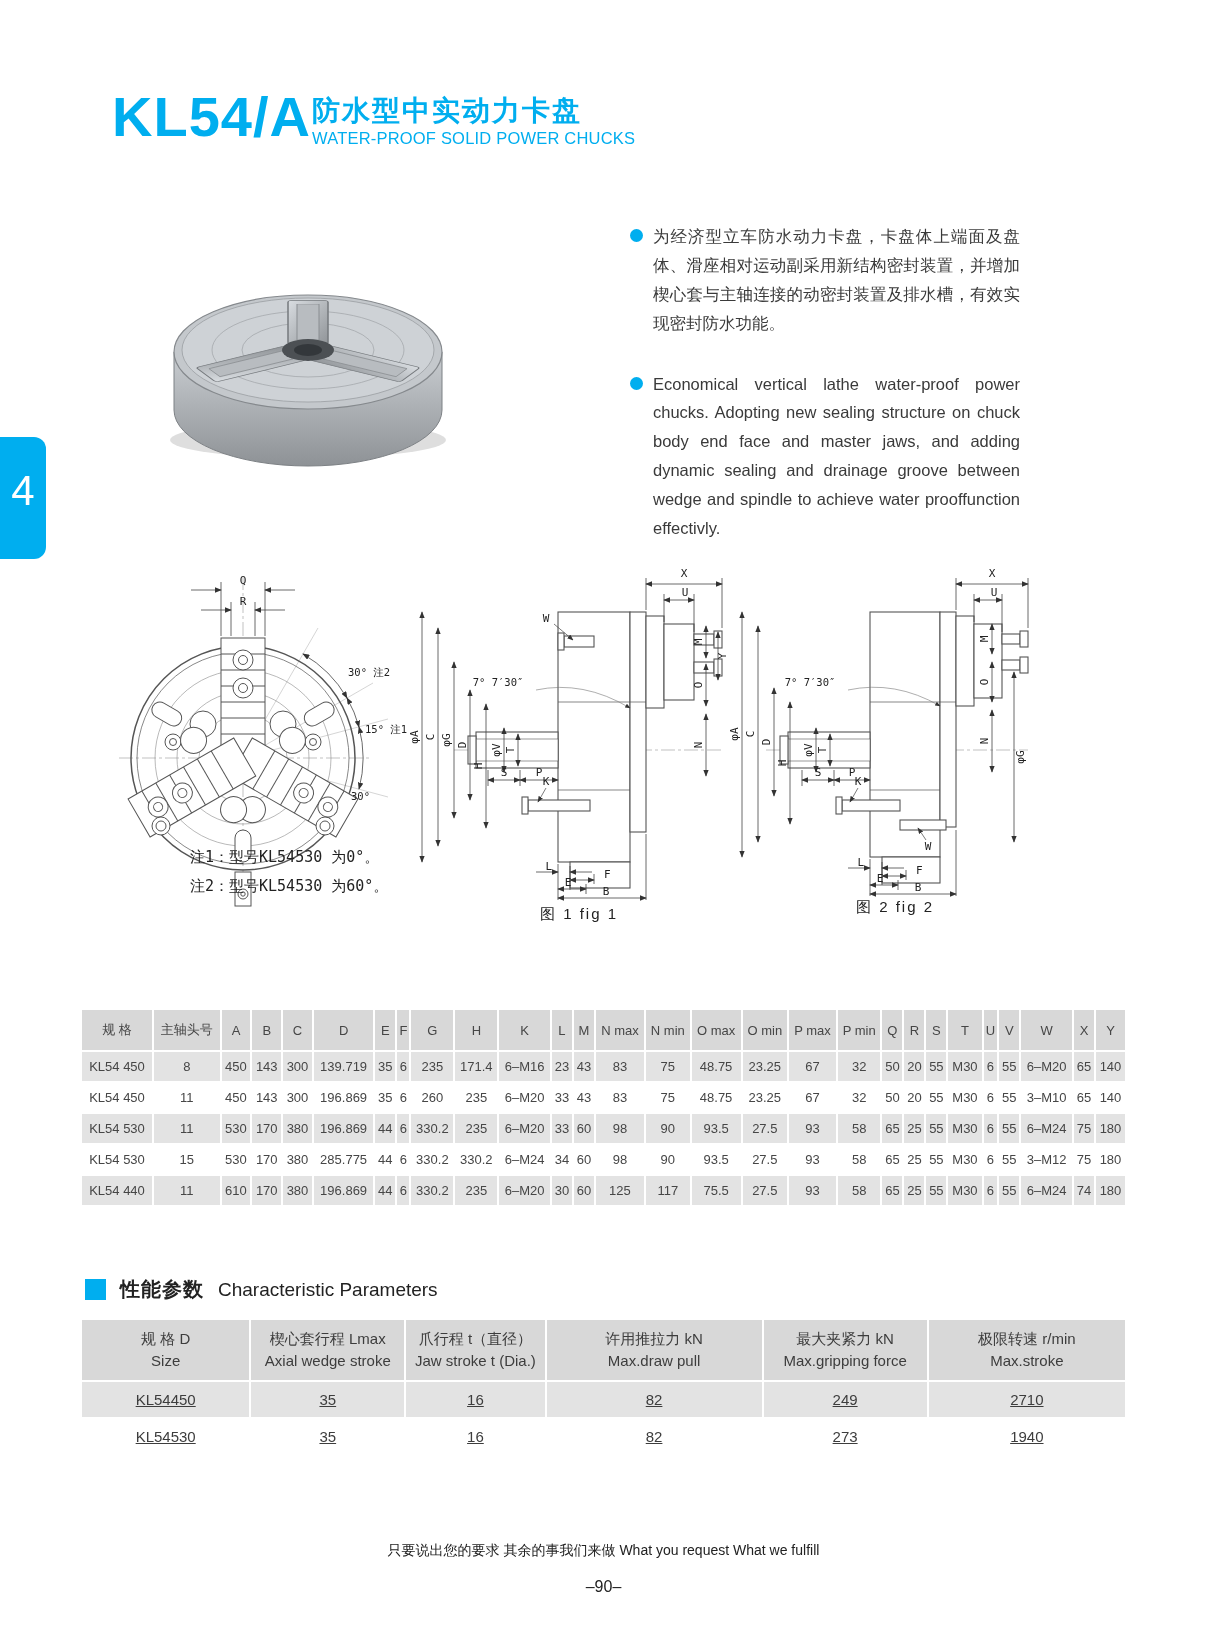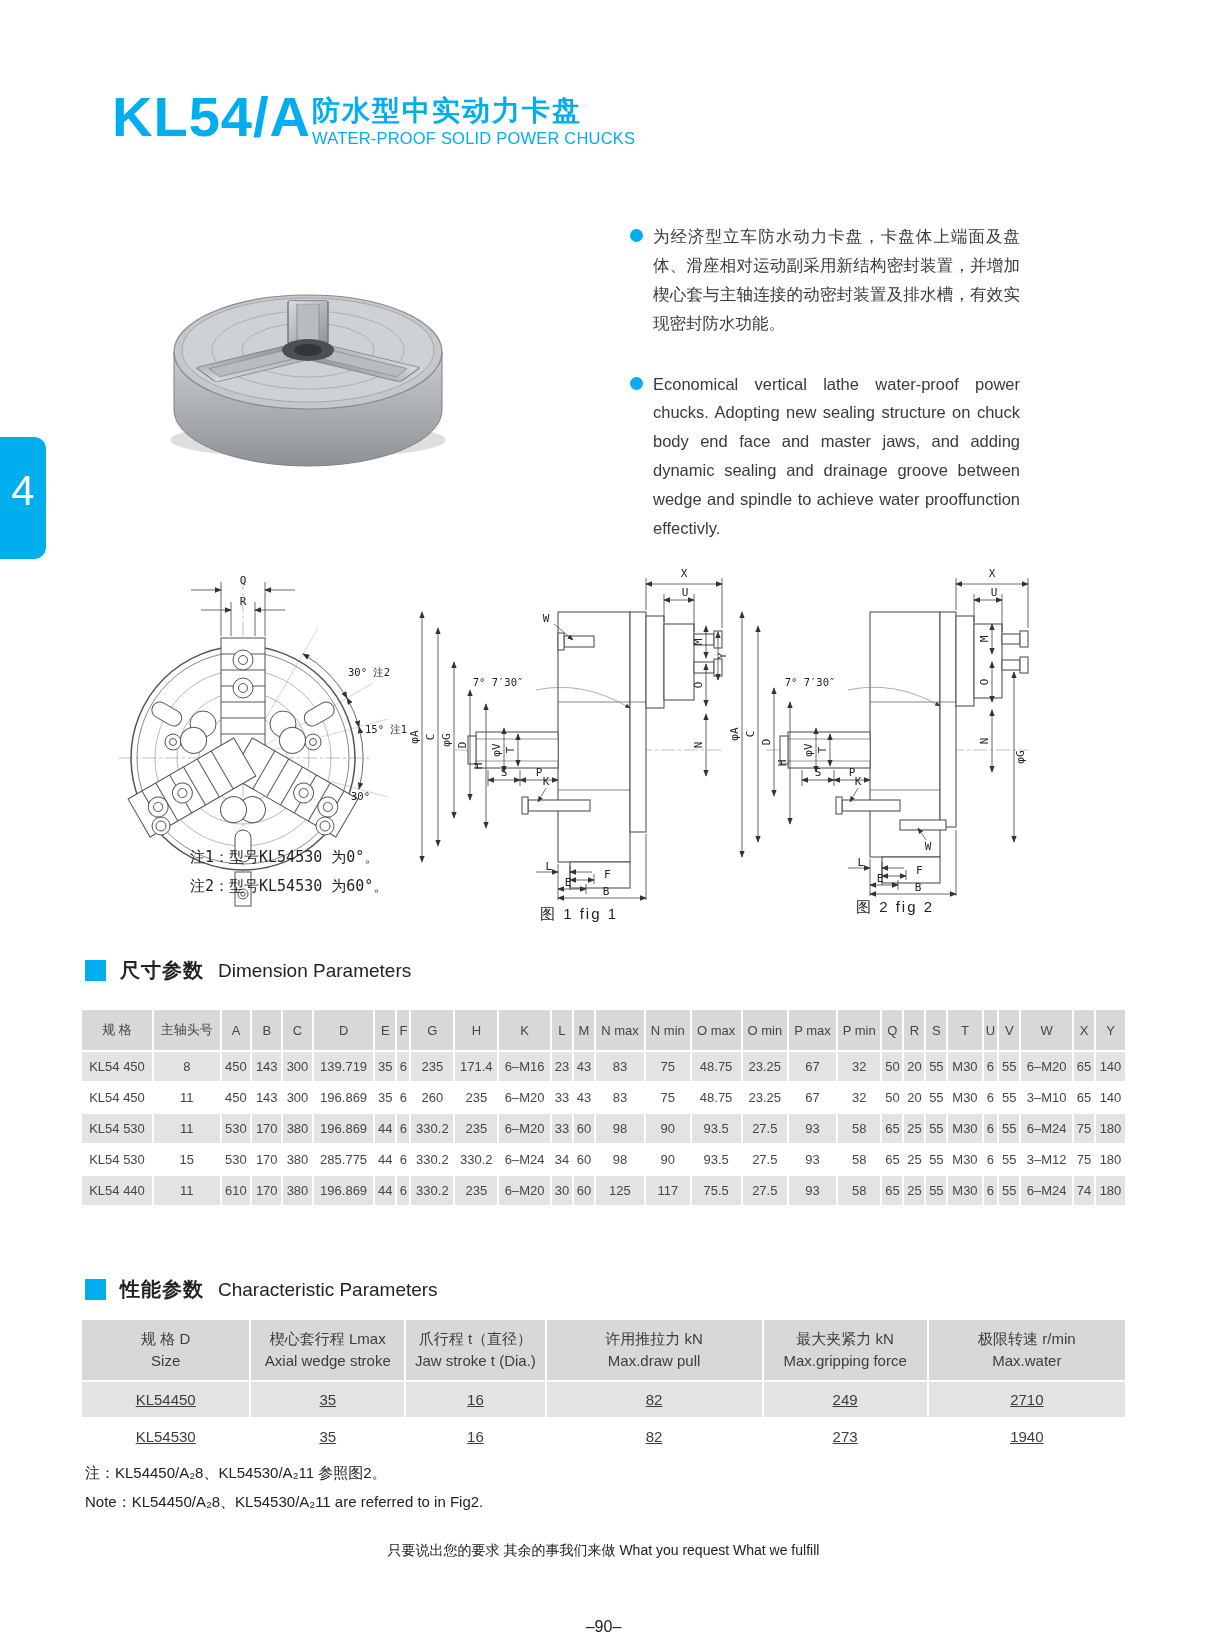--- a/index.html
+++ b/index.html
@@ -31,21 +31,21 @@
   .dim tbody tr:nth-child(odd) td{background:#e3e3e3;}
   .char{font-size:15px;color:#3d3d3d;table-layout:fixed;}
   .char th{background:#d8d8d8;font-weight:normal;padding:8px 2px;line-height:1.45;text-align:center;}
   .char td{padding:9px 2px;text-align:center;text-decoration:underline;}
   .char tbody tr:nth-child(odd) td{background:#e3e3e3;}
   
   .notes{left:85px;top:1458px;font-size:15px;line-height:1.95;color:#222;}
   .caption{font-size:15px;color:#222;letter-spacing:2px;}
   .fnotes{left:190px;top:843px;font-size:15px;line-height:1.9;color:#222;font-family:"DejaVu Sans Mono",monospace;}
   .footer{left:0;top:1542px;width:100%;text-align:center;font-size:14px;color:#222;}
-  .pagenum{left:0;top:1578px;width:100%;text-align:center;font-size:16px;color:#222;margin-top:40px;}
+  .pagenum{left:0;top:1578px;width:100%;text-align:center;font-size:16px;color:#222;}
   
   .dt{font-family:"DejaVu Sans Mono",monospace;font-size:11px;fill:#222;}
   .da{font-family:"DejaVu Sans Mono",monospace;font-size:10.5px;fill:#222;}
 </style>
 </head>
 <body>
 
 <div class="page">
 
   <div class="abs tab">4</div>
@@ -426,25 +426,20 @@
       <line x1="140" y1="323" x2="168" y2="323" marker-start="url(#s1)" marker-end="url(#s2)"></line>
       <line x1="140" y1="332" x2="226" y2="332" marker-start="url(#s1)" marker-end="url(#s2)"></line>
     </g>
     <text class="dt" x="134" y="304" text-anchor="end">L</text>
     <text class="dt" x="186" y="312">F</text>
     <text class="dt" x="150" y="320" text-anchor="middle">E</text>
     <text class="dt" x="188" y="329" text-anchor="middle">B</text>
   </svg>
   <div class="abs caption" style="left:856px;top:898px">图 2 fig 2</div>
 
-  <div class="abs sec" style="left:85px;top:957px">
-    <span class="sq"></span>
-    <span class="zh">尺寸参数</span>
-    <span class="en">Dimension Parameters</span>
-  </div>
 
   <div class="abs" style="left:80px;top:1008px;width:1047px">
     <table class="dim">
         <thead>
           <tr>
             <th>规 格</th>
             <th>主轴头号</th>
             <th>A</th>
             <th>B</th>
             <th>C</th>
@@ -661,21 +656,21 @@
             <th>
               <div>许用推拉力 kN</div>
               <div>Max.draw pull</div>
             </th>
             <th>
               <div>最大夹紧力 kN</div>
               <div>Max.gripping force</div>
             </th>
             <th>
               <div>极限转速 r/min</div>
-              <div>Max.water</div>
+              <div>Max.stroke</div>
             </th>
           </tr>
         </thead>
         <tbody>
           <tr>
             <td>KL54450</td>
             <td>35</td>
             <td>16</td>
             <td>82</td>
             <td>249</td>
@@ -686,21 +681,17 @@
             <td>35</td>
             <td>16</td>
             <td>82</td>
             <td>273</td>
             <td>1940</td>
           </tr>
         </tbody>
       </table>
   </div>
 
-  <div class="abs notes">
-    <div>注：KL54450/A₂8、KL54530/A₂11 参照图2。</div>
-    <div>Note：KL54450/A₂8、KL54530/A₂11  are referred to in Fig2.</div>
-  </div>
 
   <div class="abs footer">只要说出您的要求  其余的事我们来做    What you request  What we fulfill</div>
   <div class="abs pagenum">–90–</div>
 
 </div>
 
 </body></html>

